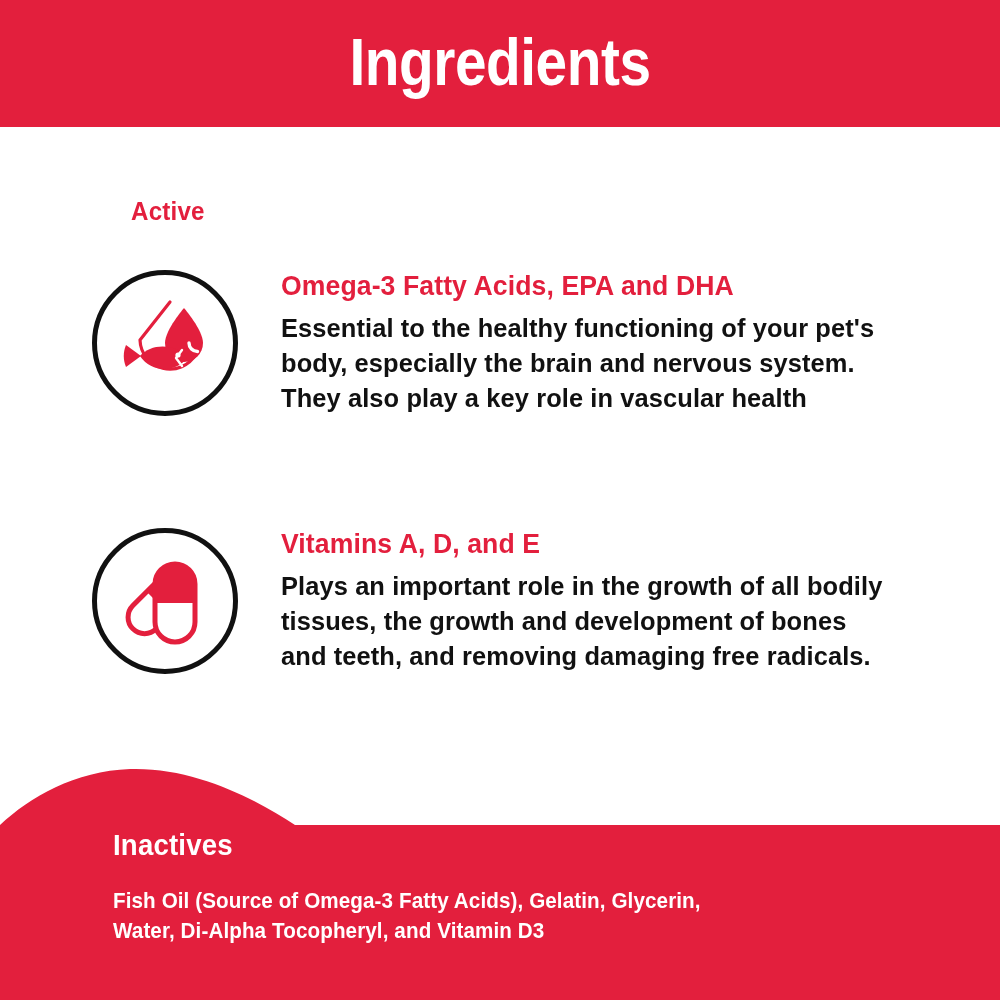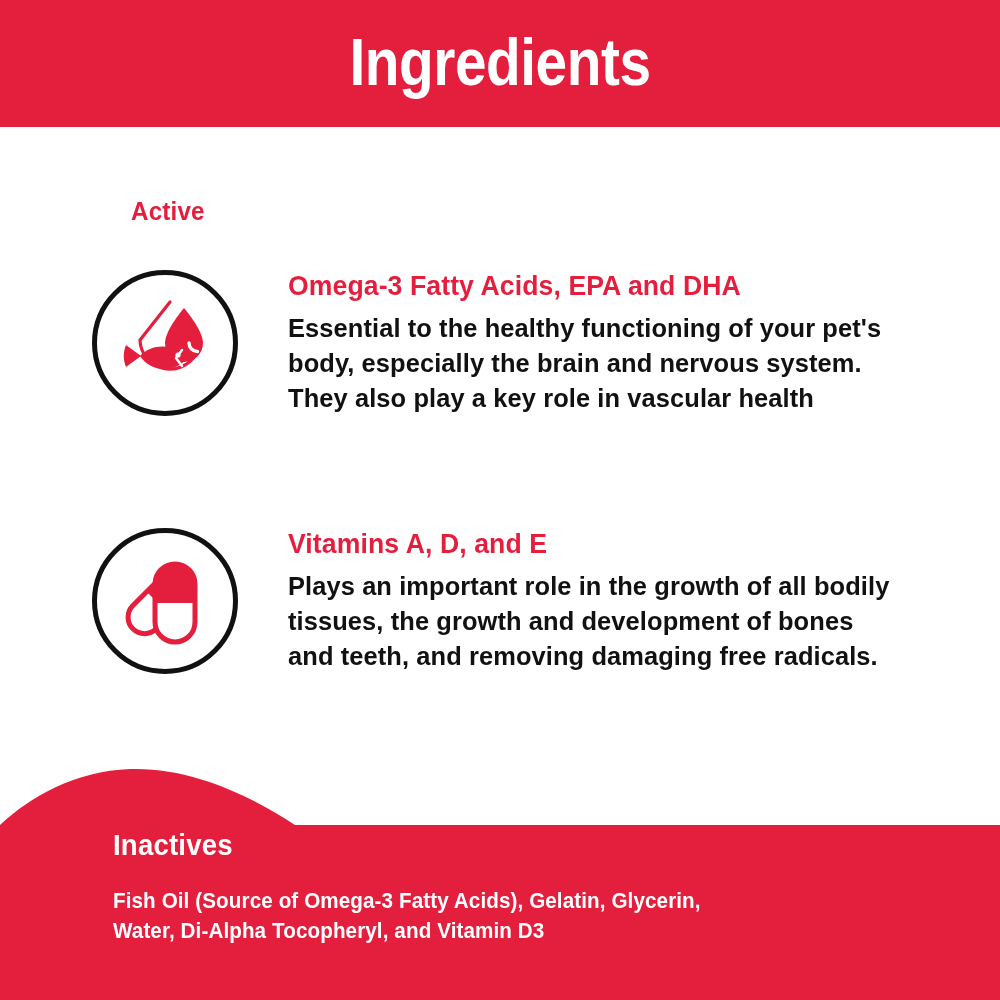--- a/index.html
+++ b/index.html
@@ -84,21 +84,21 @@
   }
   .icon-circle svg {
     position: absolute;
     left: 50%;
     top: 50%;
     transform: translate(-50%, -50%);
   }
 
   .ingredient-text {
     position: absolute;
-    left: 288px;
+    left: 281px;
     top: 0;
     width: 660px;
   }
   .ingredient-title {
     color: #e31f3d;
     font-family: "Liberation Sans Narrow", "Liberation Sans", sans-serif;
     font-size: 28px;
     font-weight: bold;
     letter-spacing: 0.1px;
     line-height: 32px;

